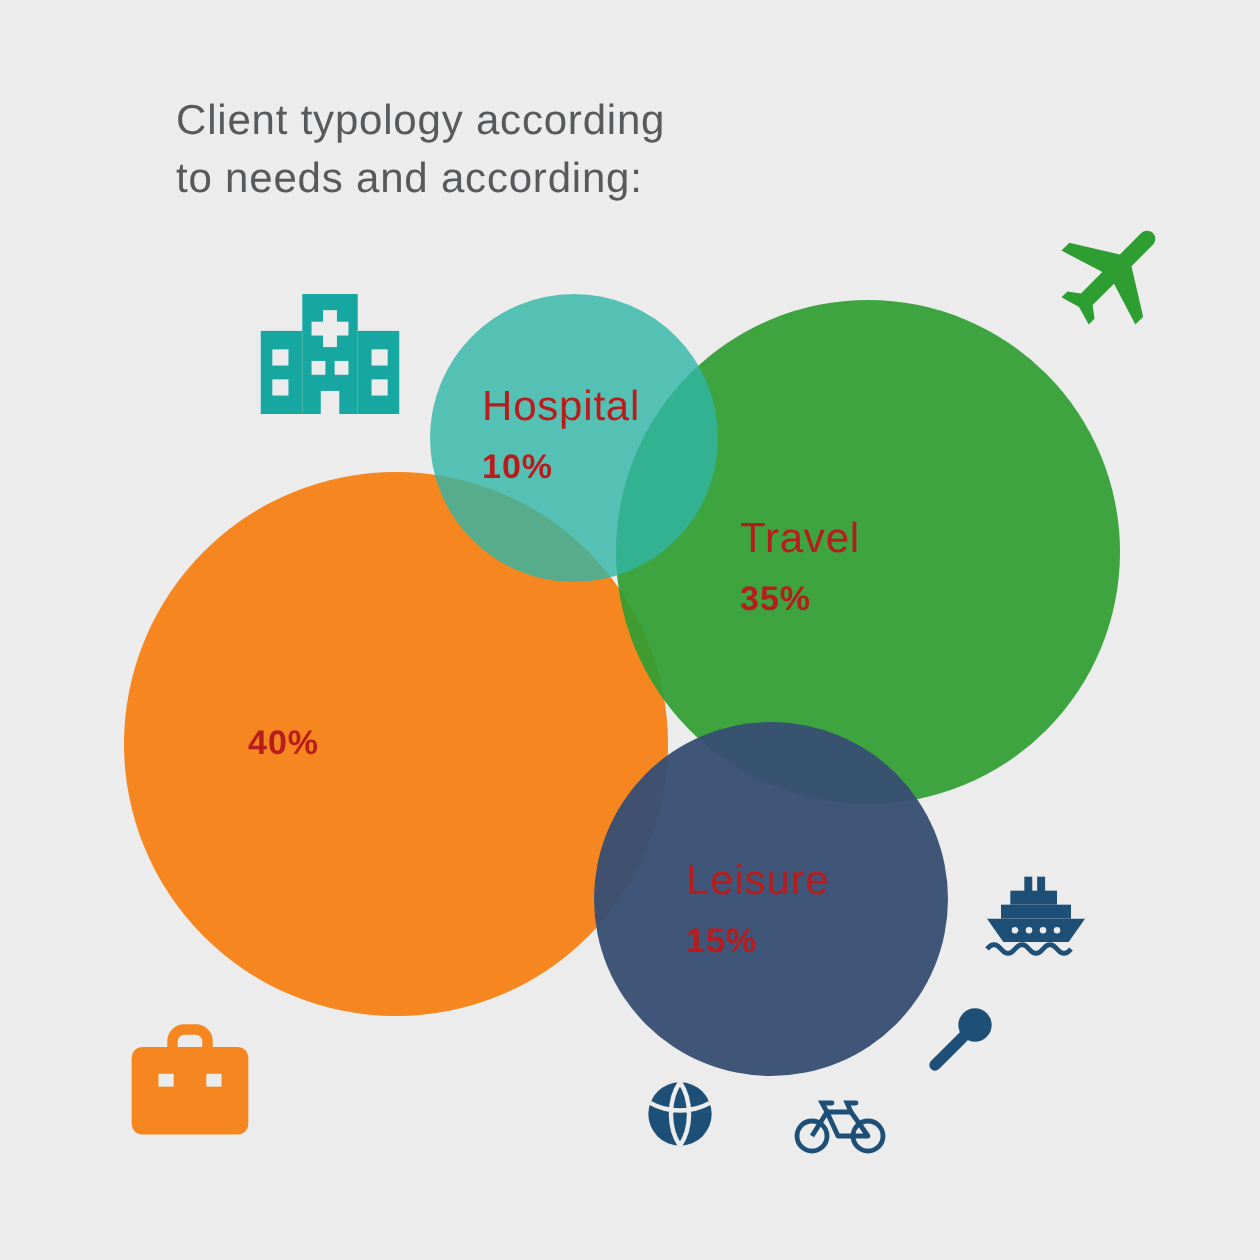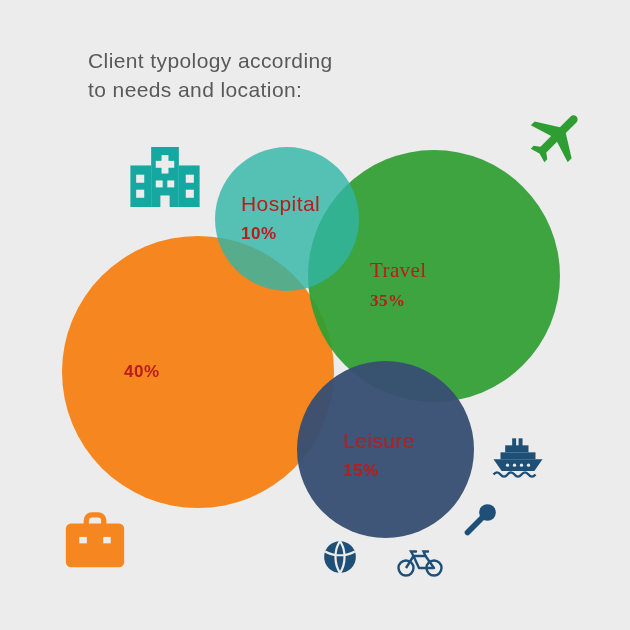--- a/index.html
+++ b/index.html
@@ -20,21 +20,21 @@
   .bubble{position:absolute;border-radius:50%;}
   .bubble.business{left:62px;top:236px;width:272px;height:272px;background:#F6861F;z-index:1;}
   .bubble.travel{left:308px;top:150px;width:252px;height:252px;background:#2F9E32;opacity:.93;z-index:2;}
   .bubble.leisure{left:297px;top:361px;width:177px;height:177px;background:#374F73;opacity:.96;z-index:3;}
   .bubble.hospital{left:215px;top:147px;width:144px;height:144px;background:#2FB5A6;opacity:.8;z-index:4;}
 
   .bubble-label{position:absolute;z-index:6;color:#b91c1c;}
   .bubble-label .name{font-size:21px;letter-spacing:.4px;}
   .bubble-label .val{font-size:17px;font-weight:700;margin-top:8px;letter-spacing:.5px;}
   .bubble-label.business-label{left:124px;top:354px;}
-  .bubble-label.travel-label{left:370px;top:258px;font-family:Liberation Serif, serif;}
+  .bubble-label.travel-label{left:370px;top:258px;}
   .bubble-label.hospital-label{left:241px;top:192px;}
   .bubble-label.leisure-label{left:343px;top:418px;margin-top:11px;}
 
   .icon{position:absolute;z-index:5;}
   .icon svg{display:block;width:100%;height:100%;}
   .icon-teal{color:#16A8A0;}
   .icon-green{color:#2F9E32;}
   .icon-orange{color:#F6861F;}
   .icon-navy{color:#1E4F77;}
 
@@ -46,21 +46,21 @@
   .icon.beachball-icon{left:321px;top:538px;width:38px;height:38px;}
   .icon.bicycle-icon{left:396px;top:546px;width:48px;height:32px;}
 </style>
 </head>
 <body>
 
 <div class="stage">
 
   <div class="title">
     <div>Client typology according</div>
-    <div>to needs and location:</div>
+    <div>to needs and according:</div>
   </div>
 
   <div class="bubble business"></div>
   <div class="bubble travel"></div>
   <div class="bubble leisure"></div>
   <div class="bubble hospital"></div>
 
   <div class="bubble-label business-label">
     <div class="val">40%</div>
   </div>

